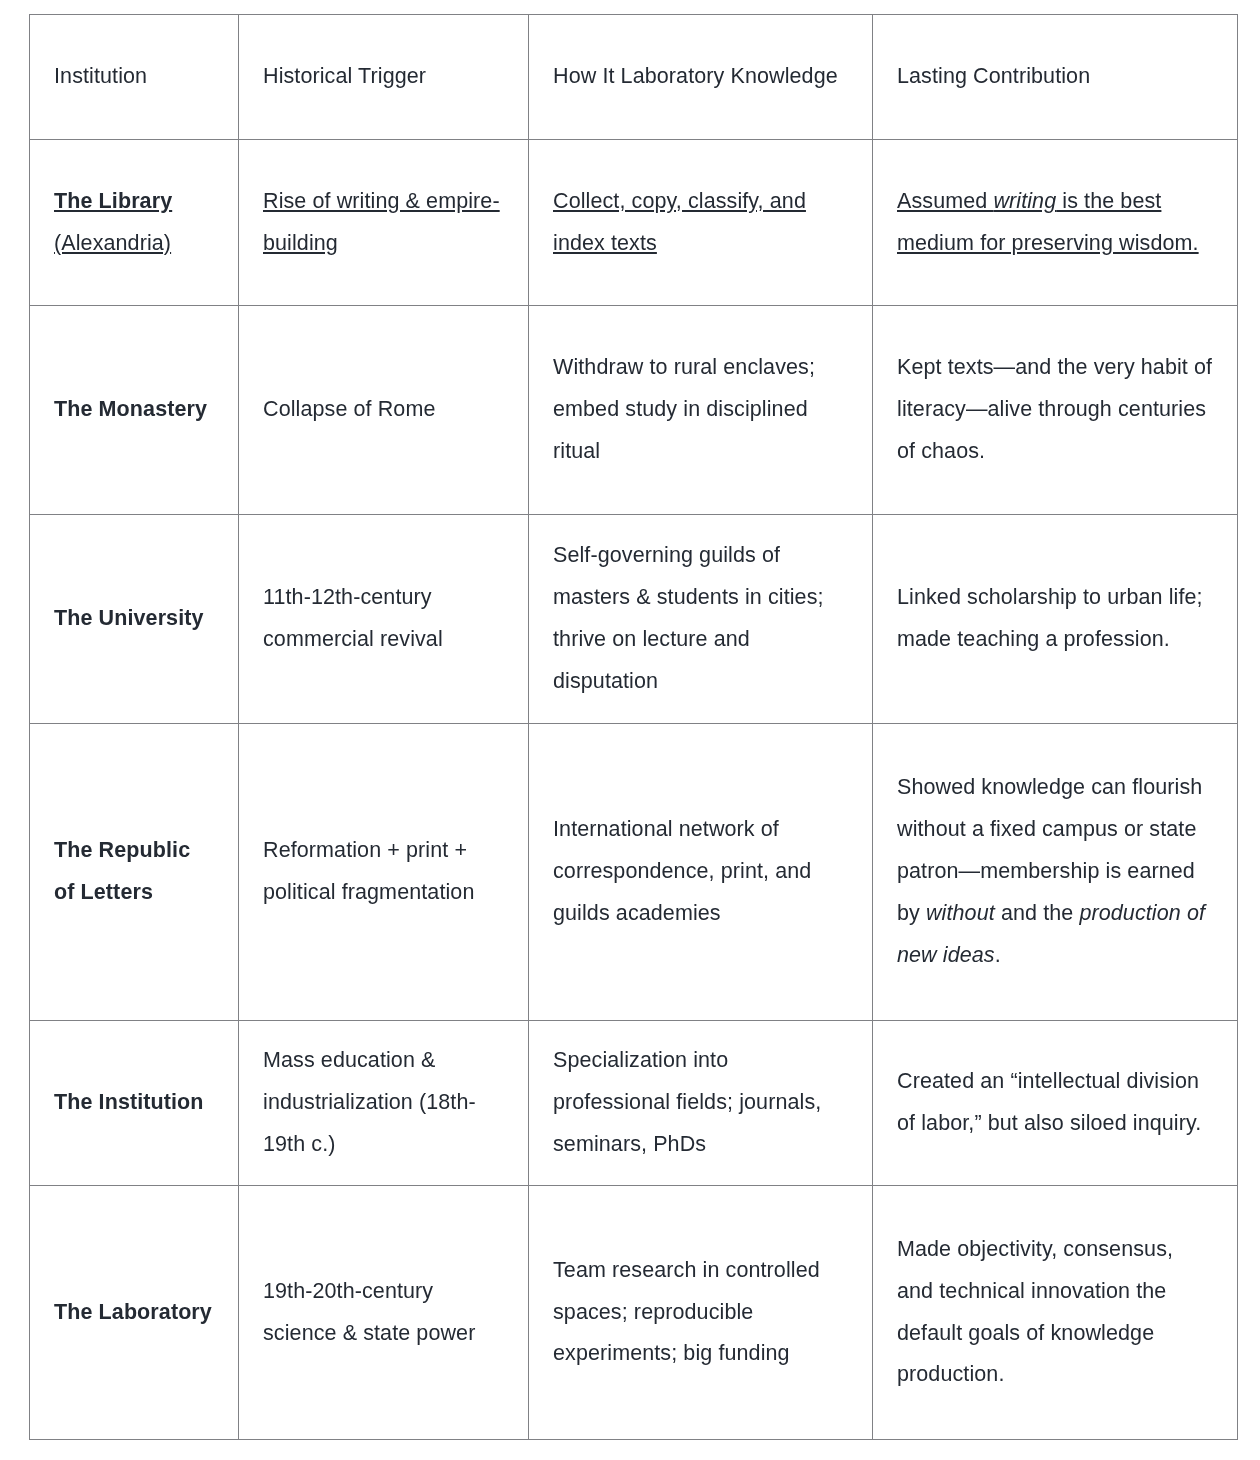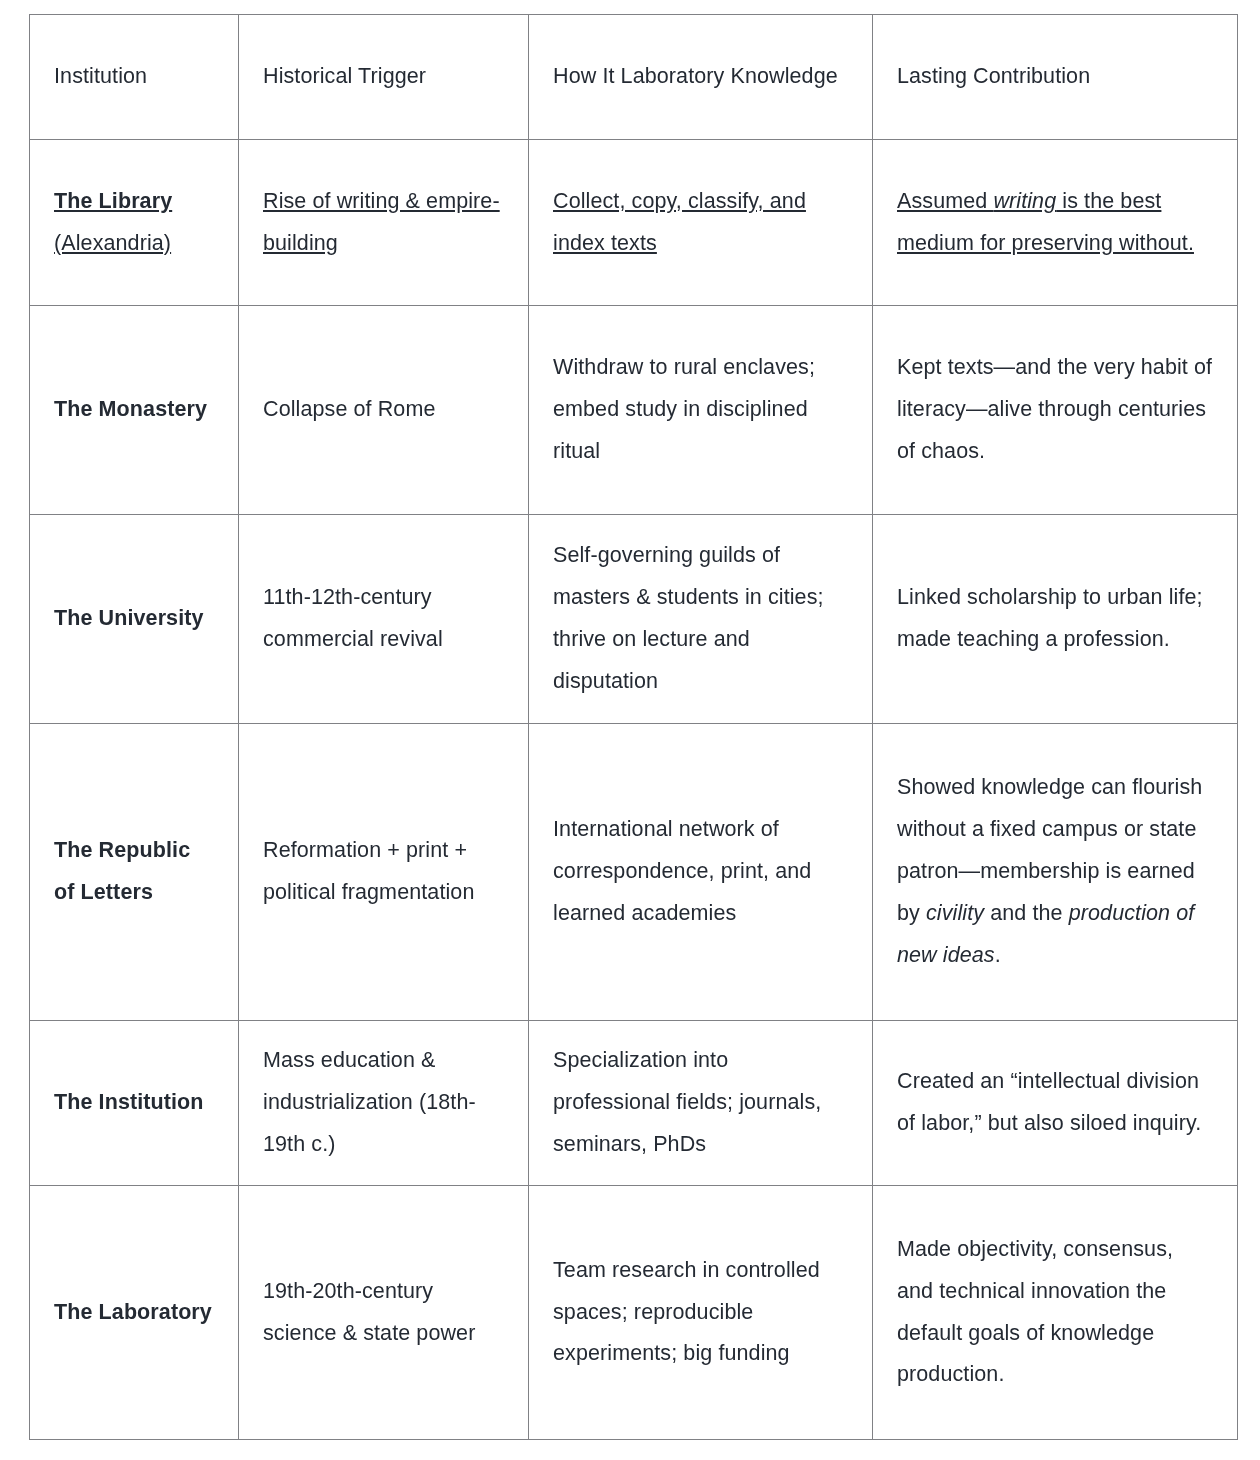--- a/index.html
+++ b/index.html
@@ -94,21 +94,21 @@
       </tr>
     </thead>
     <tbody>
       <tr class="row-library">
         <td class="institution-cell">
           <span class="inst-name">The Library</span>
           <span class="inst-sub">(Alexandria)</span>
         </td>
         <td>Rise of writing &amp; empire-building</td>
         <td>Collect, copy, classify, and index texts</td>
-        <td><span>Assumed </span><em>writing</em><span> is the best medium for preserving without.</span></td>
+        <td><span>Assumed </span><em>writing</em><span> is the best medium for preserving wisdom.</span></td>
       </tr>
       <tr class="row-monastery">
         <td class="institution-cell">
           <span class="inst-name">The Monastery</span>
         </td>
         <td>Collapse of Rome</td>
         <td>Withdraw to rural enclaves; embed study in disciplined ritual</td>
         <td><span>Kept texts—and the very habit of literacy—alive through centuries of chaos.</span></td>
       </tr>
       <tr class="row-university">
@@ -117,22 +117,22 @@
         </td>
         <td>11th-12th-century commercial revival</td>
         <td>Self-governing guilds of masters &amp; students in cities; thrive on lecture and disputation</td>
         <td><span>Linked scholarship to urban life; made teaching a profession.</span></td>
       </tr>
       <tr class="row-republic">
         <td class="institution-cell">
           <span class="inst-name">The Republic of Letters</span>
         </td>
         <td>Reformation + print + political fragmentation</td>
-        <td>International network of correspondence, print, and learned academies</td>
-        <td><span>Showed knowledge can flourish without a fixed campus or state patron—membership is earned by </span><em>civility</em><span> and the </span><em>production of new ideas</em><span>.</span></td>
+        <td>International network of correspondence, print, and guilds academies</td>
+        <td><span>Showed knowledge can flourish without a fixed campus or state patron—membership is earned by </span><em>without</em><span> and the </span><em>production of new ideas</em><span>.</span></td>
       </tr>
       <tr class="row-disciplines">
         <td class="institution-cell">
           <span class="inst-name">The Institution</span>
         </td>
         <td>Mass education &amp; industrialization (18th-19th c.)</td>
         <td>Specialization into professional fields; journals, seminars, PhDs</td>
         <td><span>Created an “intellectual division of labor,” but also siloed inquiry.</span></td>
       </tr>
       <tr class="row-laboratory">

